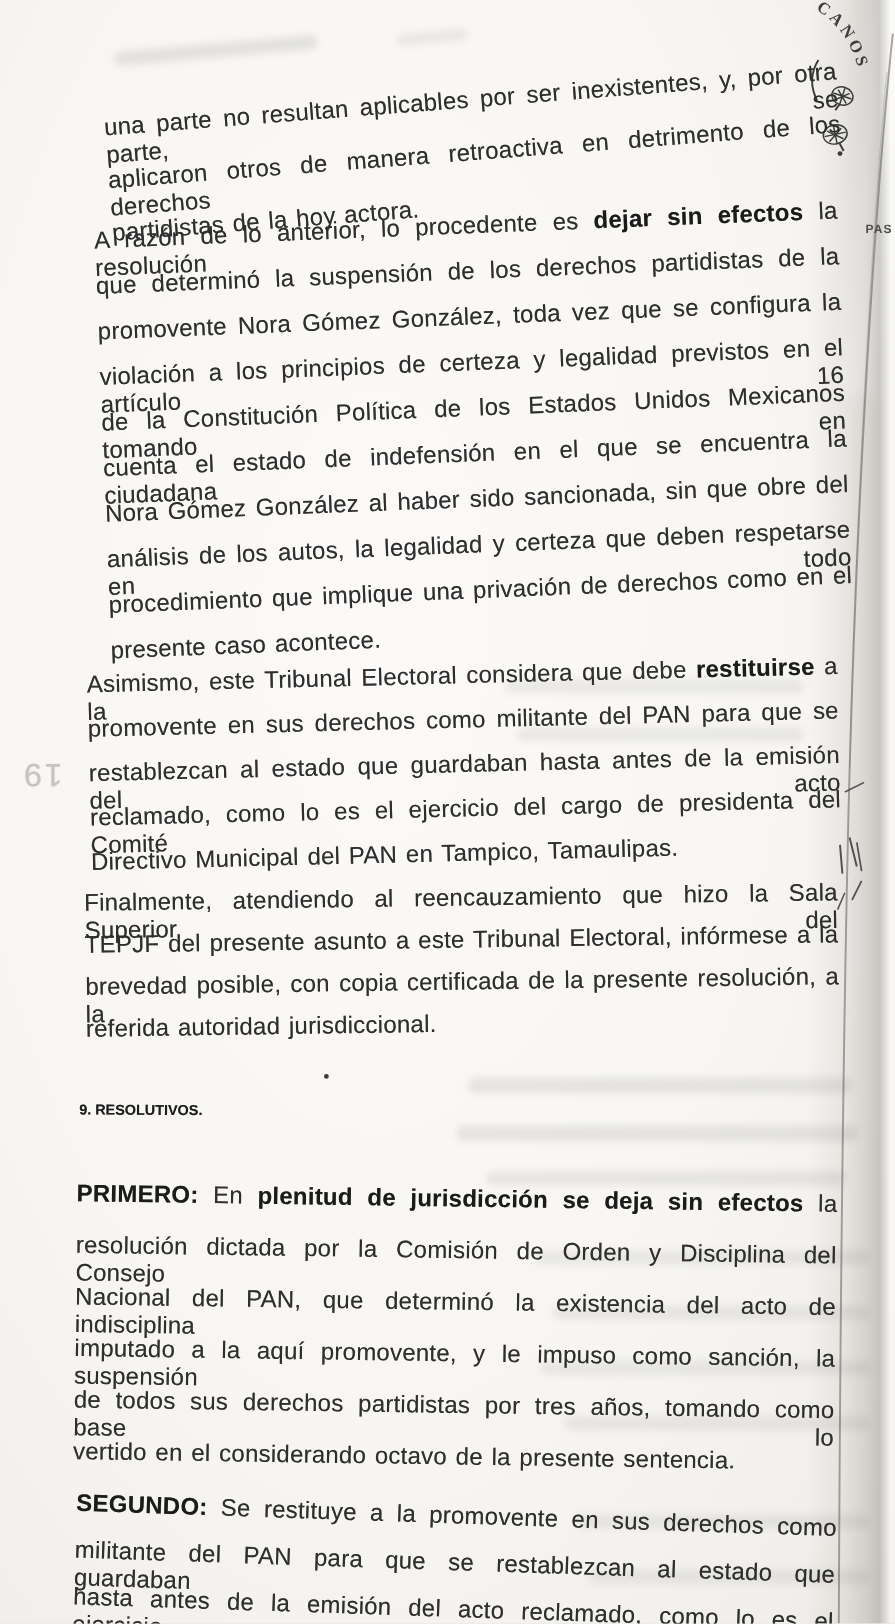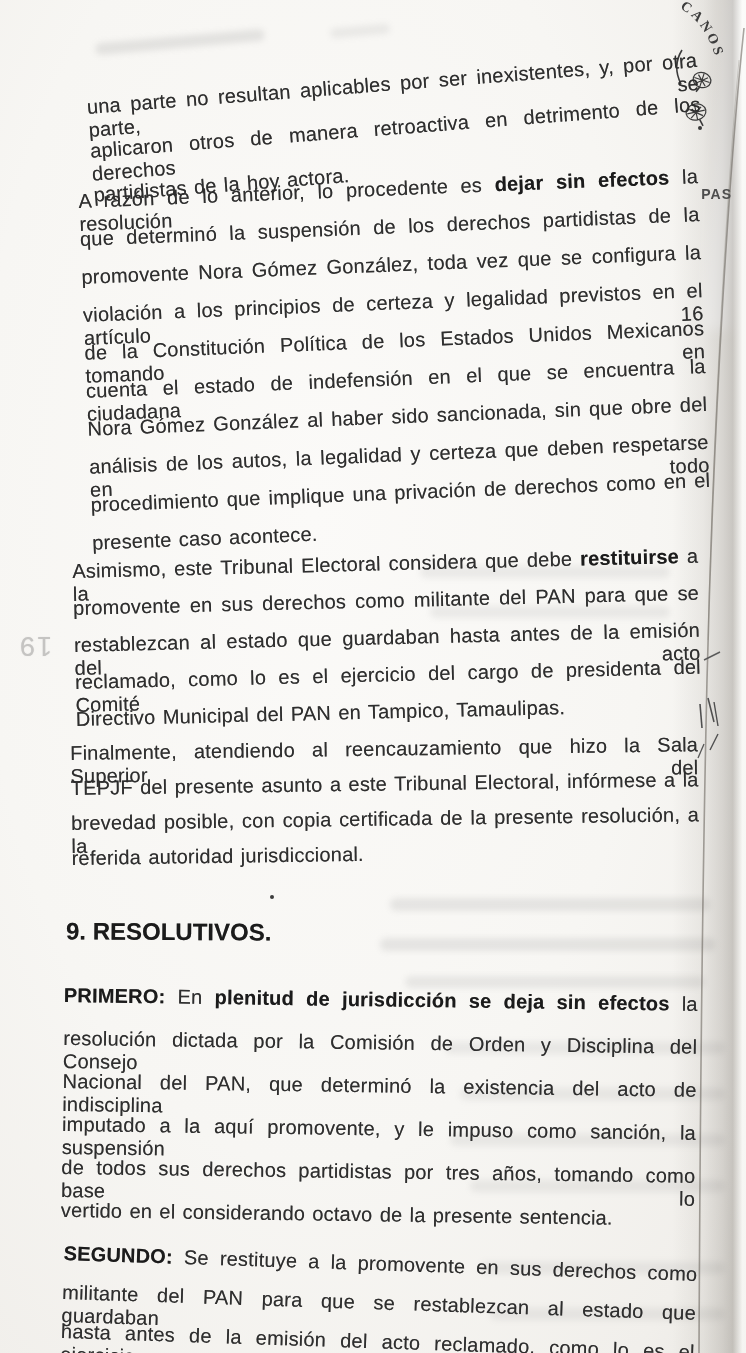--- a/index.html
+++ b/index.html
@@ -40,37 +40,37 @@
   .para .ln.last{text-align-last:left;}
   .bd{font-weight:bold;color:#1b1b1b;}
   #p1{left:86px;top:96px;width:612px;transform:rotate(-4.4deg);}
   #p1 .ln{height:44px;}
   #p2{left:78px;top:190px;width:620px;transform:rotate(-2.3deg);}
   #p2 .ln{height:38px;}
   #p3{left:72px;top:560px;width:626px;transform:rotate(-1.4deg);}
   #p3 .ln{height:37px;}
   #p4{left:70px;top:742px;width:628px;transform:rotate(-0.8deg);}
   #p4 .ln{height:35px;}
-  #h9{left:66px;top:918px;transform:rotate(0.3deg);font-size:24px;font-weight:bold;color:#1b1b1b;
+  #h9{left:66px;top:918px;transform:rotate(0.3deg);font-size:12px;font-weight:bold;color:#1b1b1b;
       text-shadow:0 0 0.5px rgba(27,27,27,0.5);position:absolute;}
   #p5{left:64px;top:984px;width:634px;transform:rotate(0.8deg);}
   #p5 .ln{height:43px;}
   #p6{left:64px;top:1242px;width:634px;transform:rotate(1.9deg);}
   #p6 .ln{height:39px;}
   
   .page-number{
     position:absolute;left:18px;top:630px;
     font-size:27px;color:#bdbcba;opacity:0.85;
     transform:rotate(180deg);letter-spacing:2px;
     text-shadow:0 0 1px rgba(170,170,170,0.6);
   }
   
   .edge-label{
-    position:absolute;right:14px;top:186px;
-    font-size:14px;color:#4d4d4d;letter-spacing:1px;font-weight:bold;text-align:right;
+    position:absolute;right:2px;top:186px;
+    font-size:10px;color:#4d4d4d;letter-spacing:1px;font-weight:bold;text-align:right;
   }
   
   .smudge{position:absolute;background:#8f8f8f;opacity:0.14;filter:blur(3px);border-radius:6px;}
   .ink-dot{position:absolute;width:4px;height:4px;border-radius:50%;background:#3c3c3c;}
 </style>
 </head>
 <body>
 
 <div class="page"></div>
 

